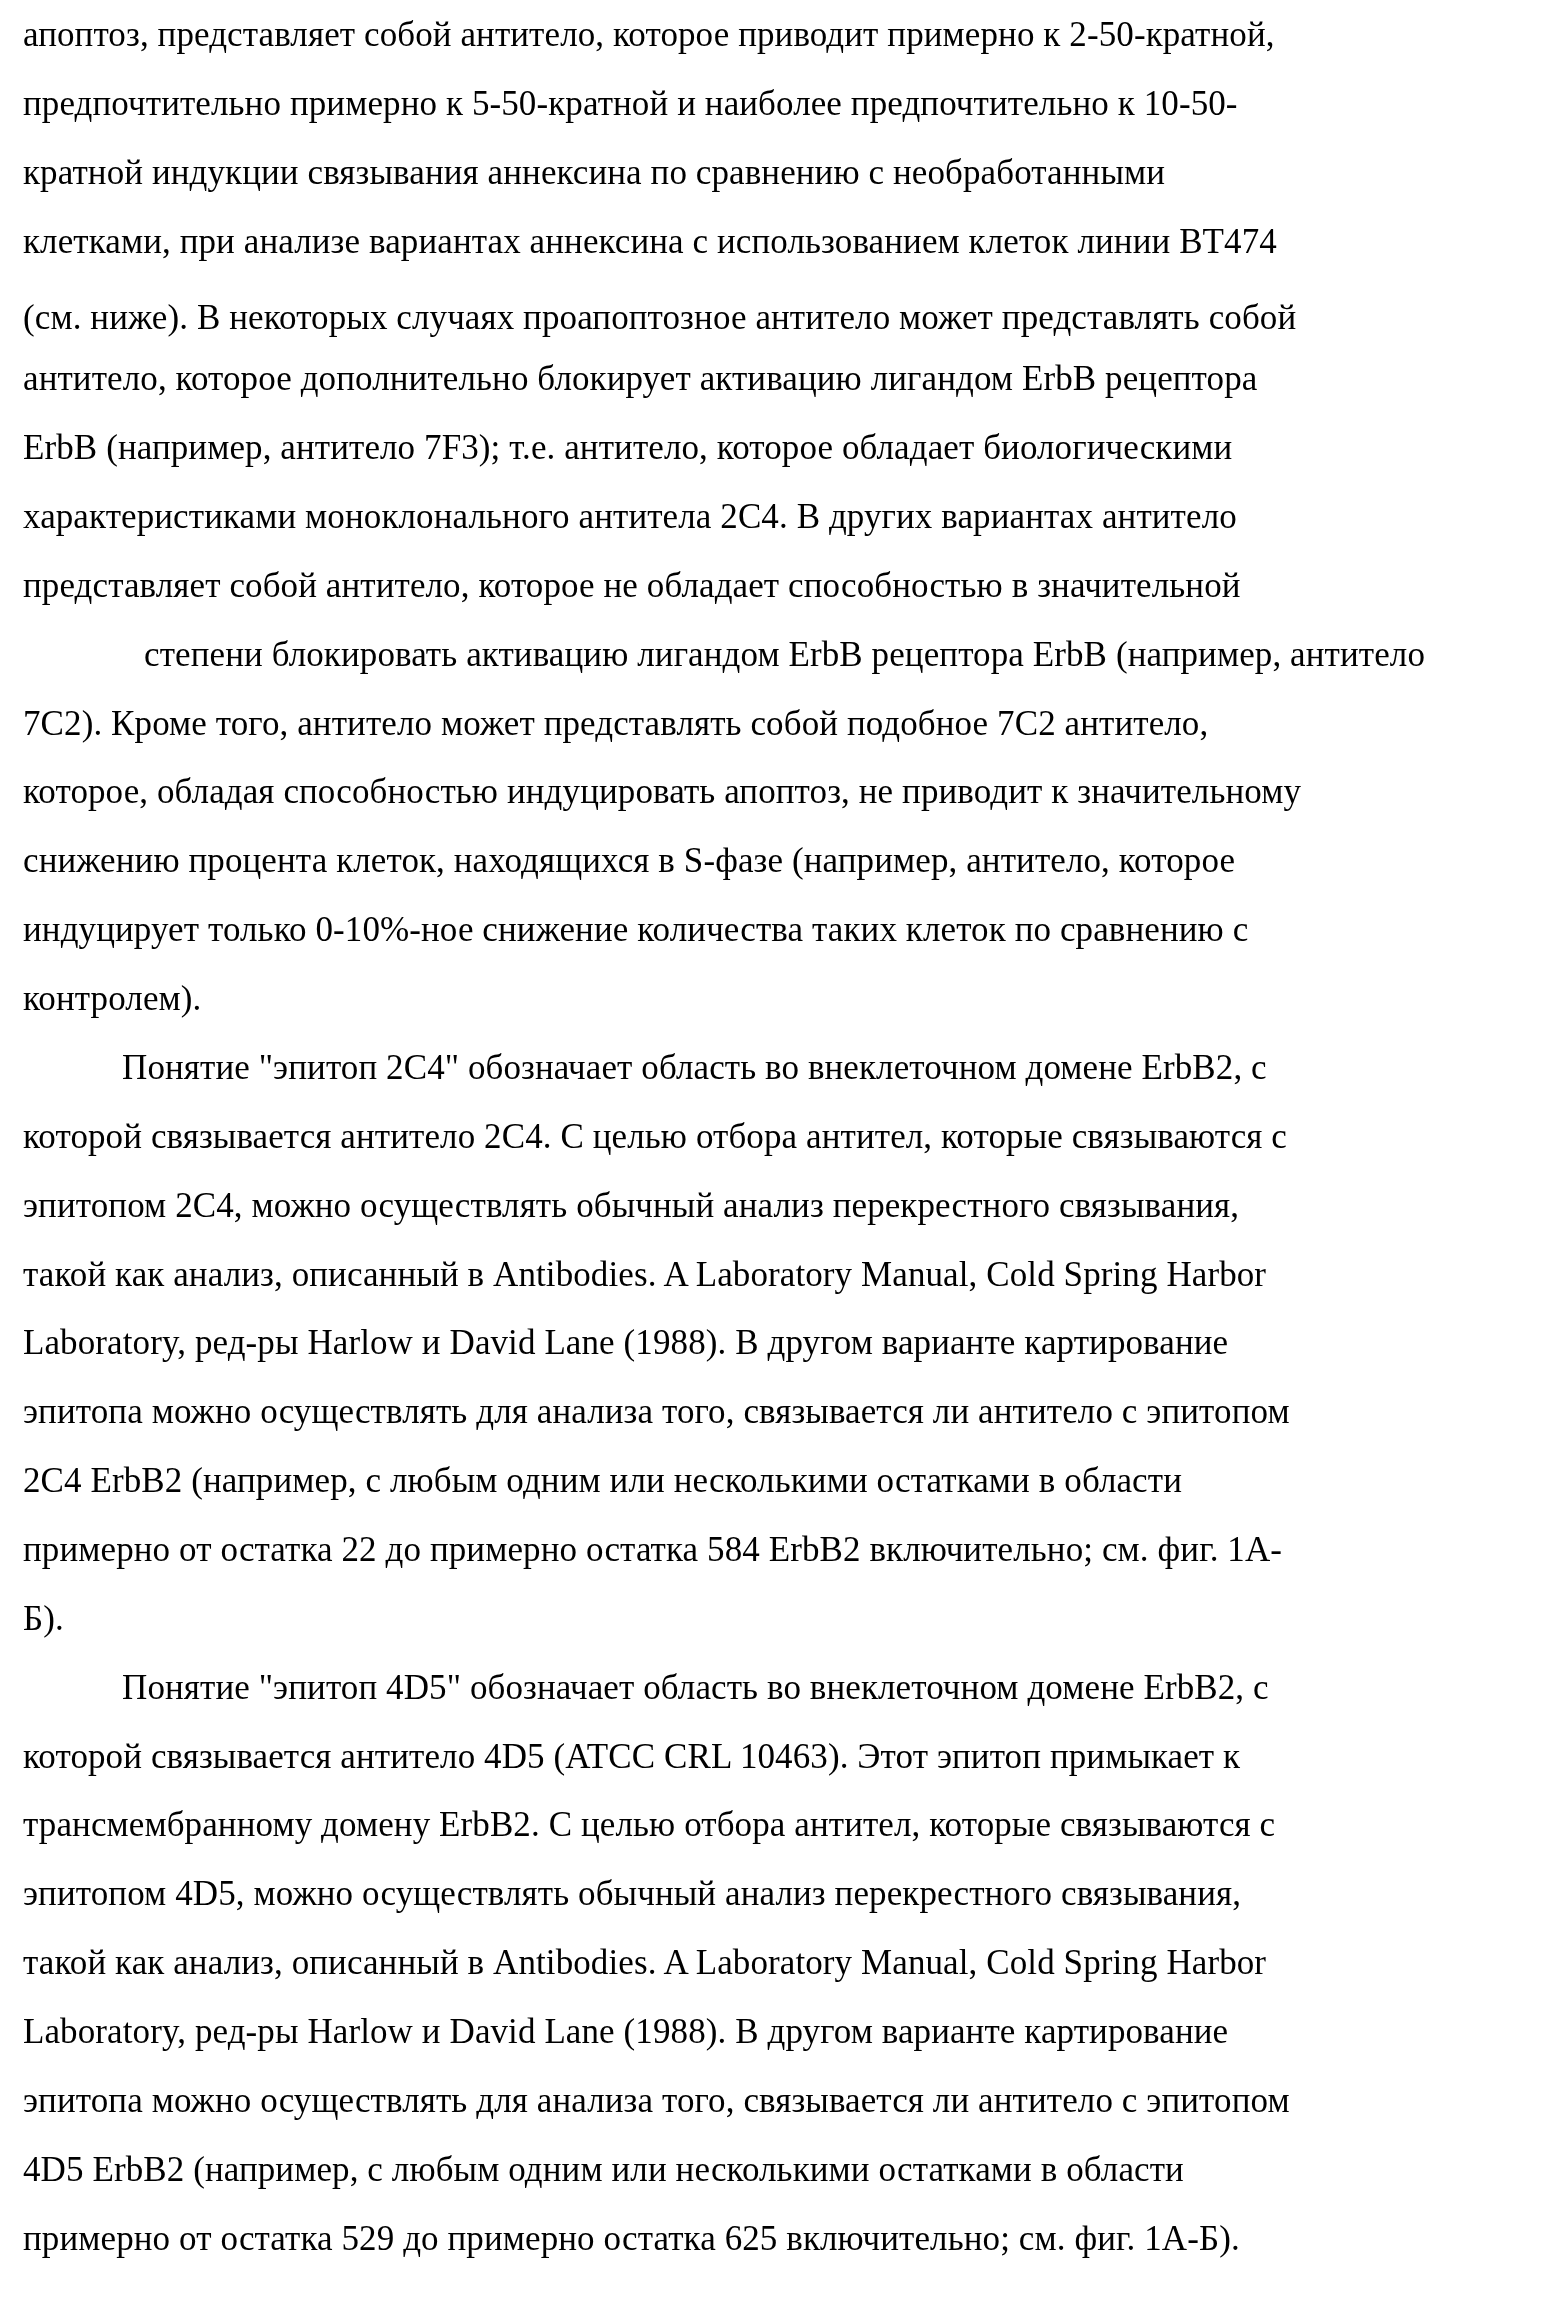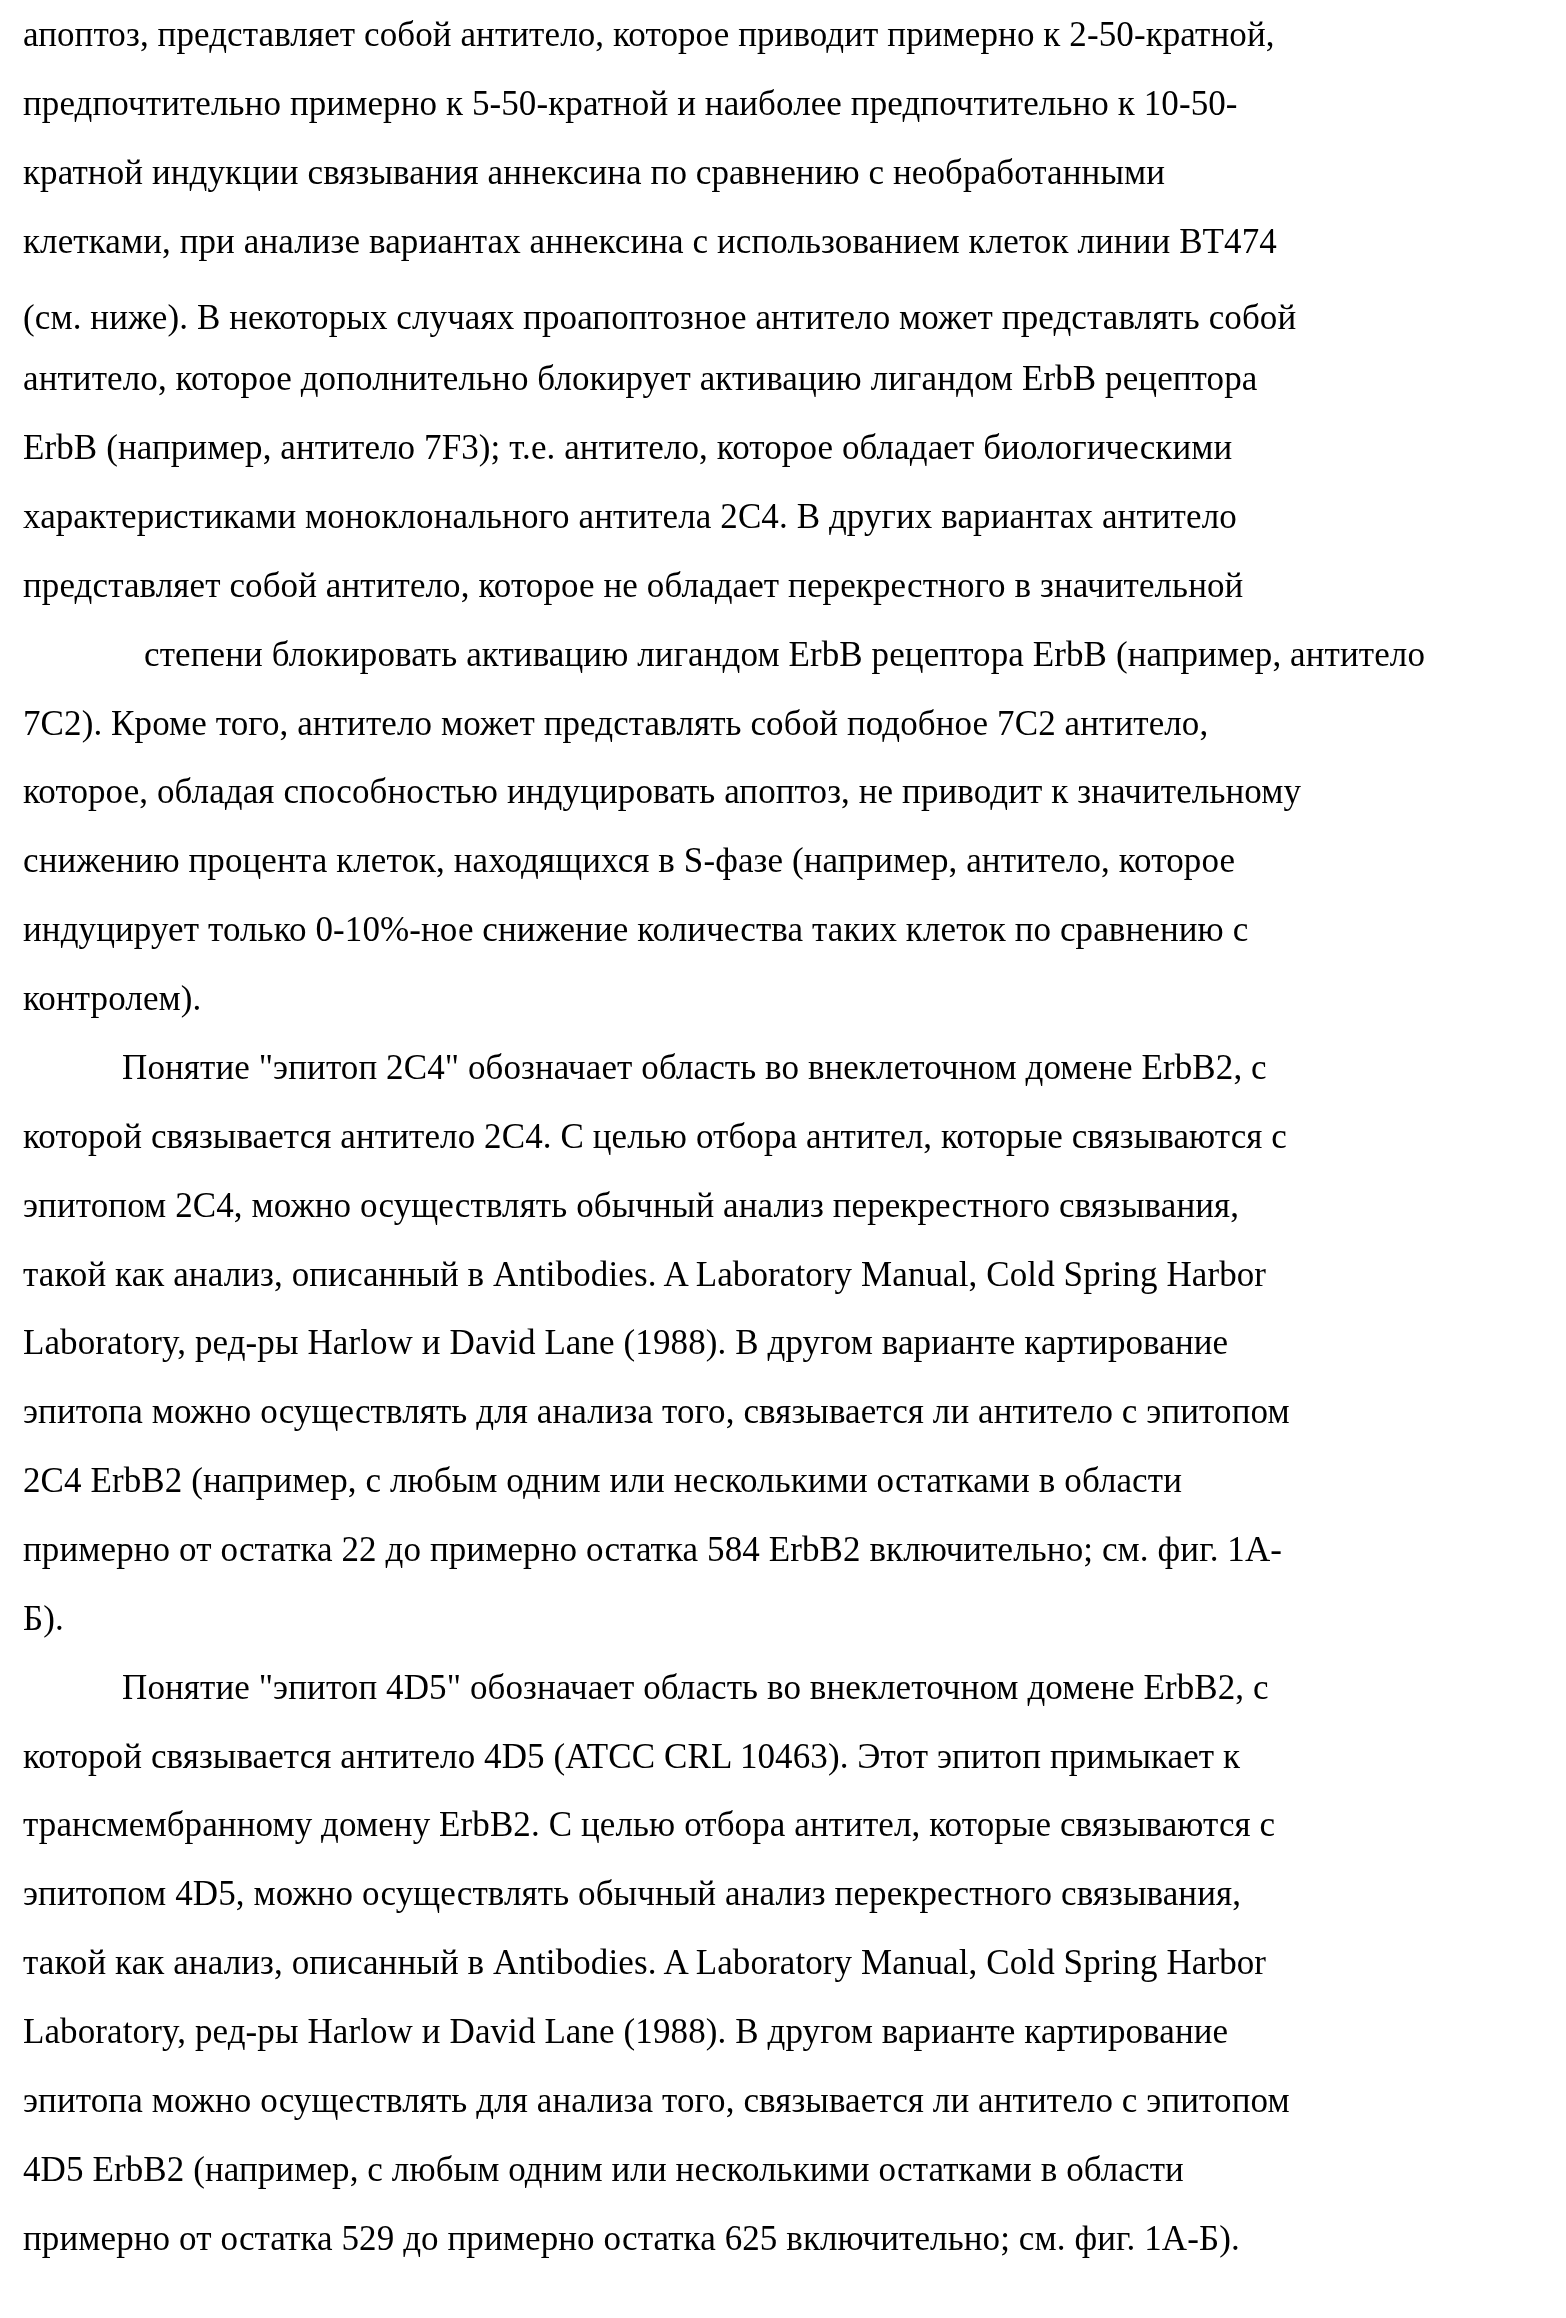--- a/index.html
+++ b/index.html
@@ -61,21 +61,21 @@
 <div id="page" style="background: rgb(255, 255, 255); color: rgb(0, 0, 0);">
   <div class="text-block" id="text-block">
       <div class="line" style="top: 0px;">апоптоз, представляет собой антитело, которое приводит примерно к 2-50-кратной,</div>
       <div class="line" style="top: 69px;">предпочтительно примерно к 5-50-кратной и наиболее предпочтительно к 10-50-</div>
       <div class="line" style="top: 138px;">кратной индукции связывания аннексина по сравнению с необработанными</div>
       <div class="line" style="top: 207px;">клетками, при анализе вариантах аннексина с использованием клеток линии BT474</div>
       <div class="line" style="top: 283px;">(см. ниже). В некоторых случаях проапоптозное антитело может представлять собой</div>
       <div class="line" style="top: 344px;">антитело, которое дополнительно блокирует активацию лигандом ErbB рецептора</div>
       <div class="line" style="top: 413px;">ErbB (например, антитело 7F3); т.е. антитело, которое обладает биологическими</div>
       <div class="line" style="top: 482px;">характеристиками моноклонального антитела 2C4. В других вариантах антитело</div>
-      <div class="line" style="top: 551px;">представляет собой антитело, которое не обладает перекрестного в значительной</div>
+      <div class="line" style="top: 551px;">представляет собой антитело, которое не обладает способностью в значительной</div>
       <div class="line" style="top: 620px; text-align: center;">степени блокировать активацию лигандом ErbB рецептора ErbB (например, антитело</div>
       <div class="line" style="top: 689px;">7C2). Кроме того, антитело может представлять собой подобное 7C2 антитело,</div>
       <div class="line" style="top: 757px;">которое, обладая способностью индуцировать апоптоз, не приводит к значительному</div>
       <div class="line" style="top: 826px;">снижению процента клеток, находящихся в S-фазе (например, антитело, которое</div>
       <div class="line" style="top: 895px;">индуцирует только 0-10%-ное снижение количества таких клеток по сравнению с</div>
       <div class="line" style="top: 964px;">контролем).</div>
       <div class="line indent" style="top: 1033px;">Понятие "эпитоп 2C4" обозначает область во внеклеточном домене ErbB2, с</div>
       <div class="line" style="top: 1102px; font-family: Liberation Serif, serif;">которой связывается антитело 2C4. С целью отбора антител, которые связываются с</div>
       <div class="line" style="top: 1171px;">эпитопом 2C4, можно осуществлять обычный анализ перекрестного связывания,</div>
       <div class="line" style="top: 1240px;">такой как анализ, описанный в Antibodies. A Laboratory Manual, Cold Spring Harbor</div>

